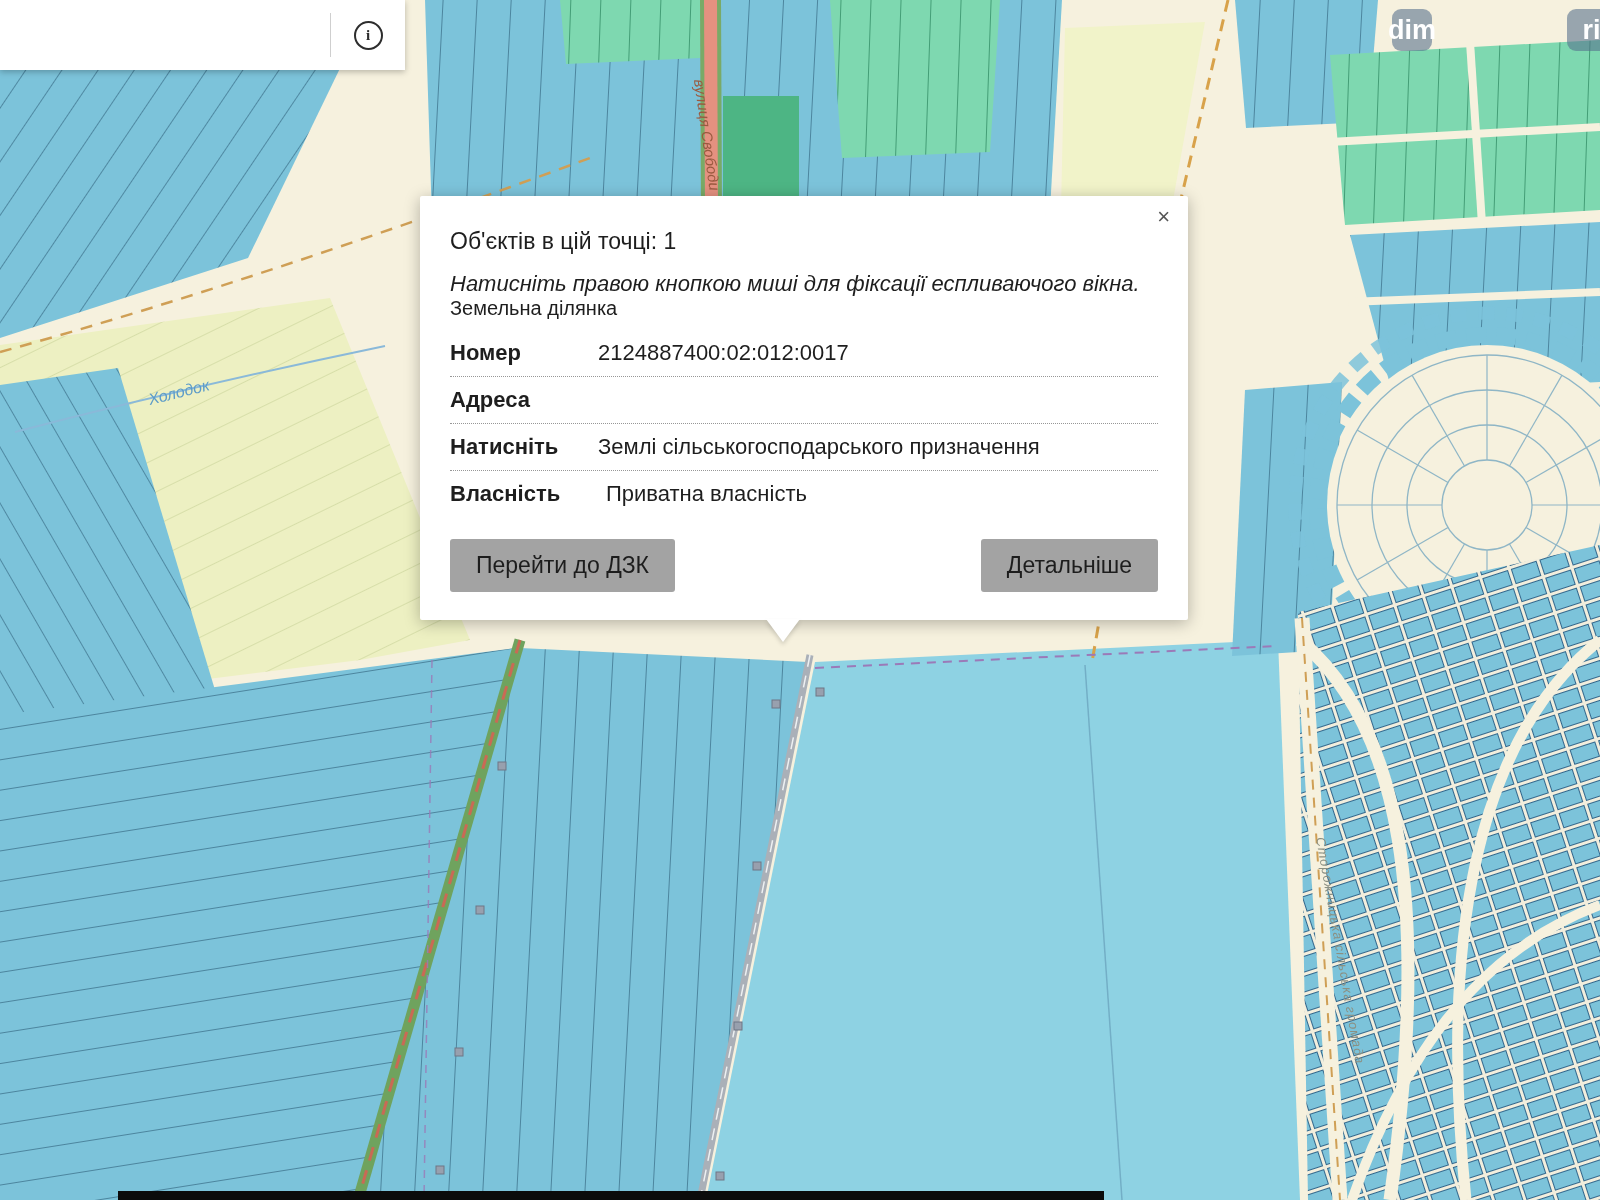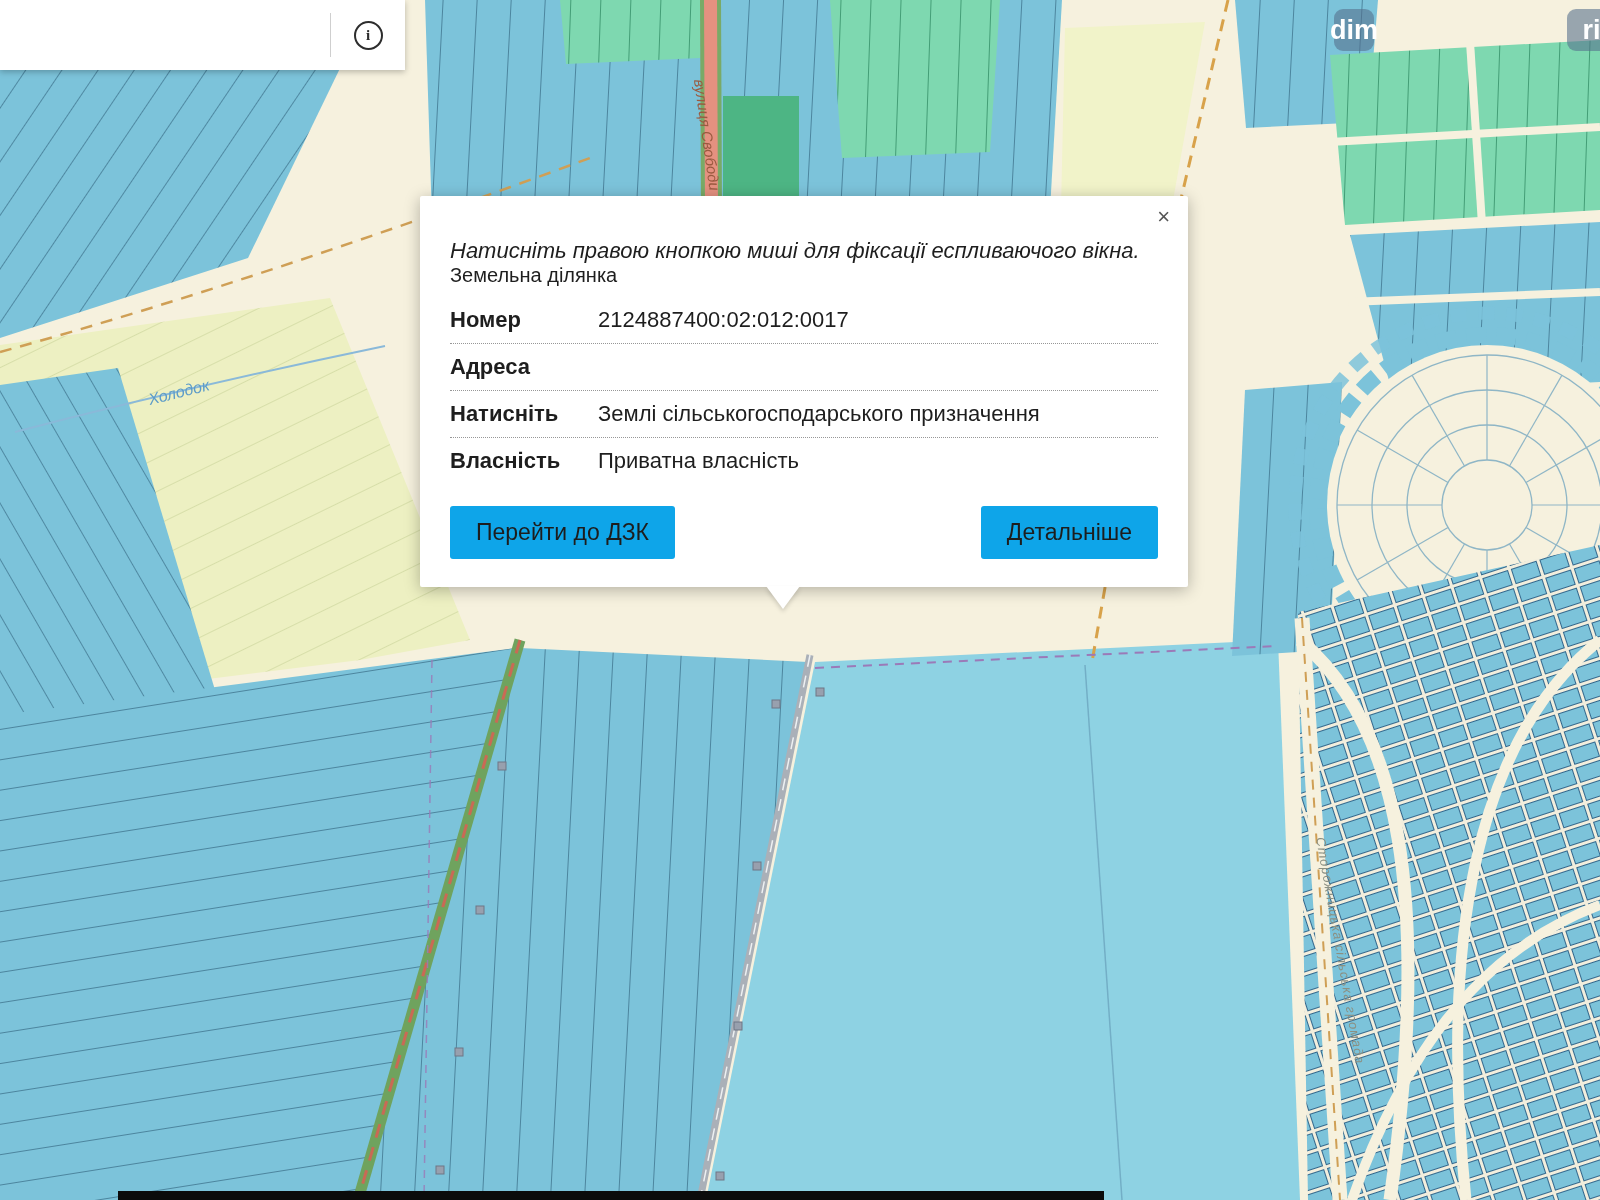--- a/index.html
+++ b/index.html
@@ -11,37 +11,37 @@
          box-shadow:0 2px 6px rgba(0,0,0,.25);display:flex;align-items:center;}
   .panel .spacer{flex:1;}
   .panel .divider{width:1px;height:44px;background:#cfcfcf;}
   .info-btn{width:74px;height:70px;display:flex;align-items:center;justify-content:center;cursor:pointer;}
   .info-icon{width:25px;height:25px;border:2.5px solid #2d2d2d;border-radius:50%;display:flex;
              align-items:center;justify-content:center;font:700 15px "Liberation Serif",serif;color:#2d2d2d;}
 
   
   .badge{position:absolute;top:9px;height:42px;background:rgba(84,110,140,.58);border-radius:9px;
          color:#fff;font-weight:700;font-size:27px;display:flex;align-items:center;justify-content:center;}
-  #badge-dim{left:1334px;width:40px;}
+  #badge-dim{left:1392px;width:40px;}
   #badge-ria{left:1567px;width:64px;}
 
   
   .popup{position:absolute;left:420px;top:196px;width:768px;background:#fff;border-radius:2px;
          box-shadow:0 3px 16px rgba(0,0,0,.28);padding:26px 30px 28px;box-sizing:border-box;color:#1e1e1e;}
   .close{position:absolute;top:10px;right:18px;font-size:22px;color:#555;cursor:pointer;line-height:1;}
   .line1{font-size:23px;margin-top:6px;}
   .hint{font-size:22px;font-style:italic;margin-top:16px;}
   .sec{font-size:20px;font-weight:400;}
   .rows{margin-top:10px;}
   .row{display:flex;align-items:center;padding:10px 0;border-bottom:1px dotted #979797;font-size:22px;}
-  .row:last-child{border-bottom:none;}
+  .row:last-child{border-bottom:none;gap:8px;}
   .rl{flex:0 0 148px;font-weight:700;}
   .rv{flex:1;}
   .btnrow{display:flex;justify-content:space-between;margin-top:22px;}
-  .btn{background:#0ea5e9;border:none;border-radius:3px;padding:13px 26px;font-size:23px;color:#1d1d1d;
+  .btn{background:#a3a3a3;border:none;border-radius:3px;padding:13px 26px;font-size:23px;color:#1d1d1d;
        font-family:inherit;cursor:pointer;}
   .pointer{position:absolute;left:346px;bottom:-22px;width:0;height:0;
            border-left:17px solid transparent;border-right:17px solid transparent;border-top:23px solid #fff;
            filter:drop-shadow(0 3px 2px rgba(0,0,0,.15));}
 
   #bottombar{position:absolute;left:118px;bottom:0;width:986px;height:9px;background:#0b0b0b;}
 
   .maplabel{font-style:italic;}
 </style>
 </head>
@@ -180,20 +180,21 @@
       <span class="info-icon">i</span>
     </div>
   </div>
 
   <div class="badge" id="badge-dim">dim</div>
   <div class="badge" id="badge-ria">ria</div>
 
   <div class="popup">
     <span class="close">×</span>
 
+    <div class="line1">Об'єктів в цій точці: 1</div>
     <div class="hint">Натисніть правою кнопкою миші для фіксації еспливаючого вікна.</div>
 
     <div class="sec">Земельна ділянка</div>
 
     <div class="rows">
       <div class="row">
         <div class="rl">Номер</div>
         <div class="rv">2124887400:02:012:0017</div>
       </div>
       <div class="row">

